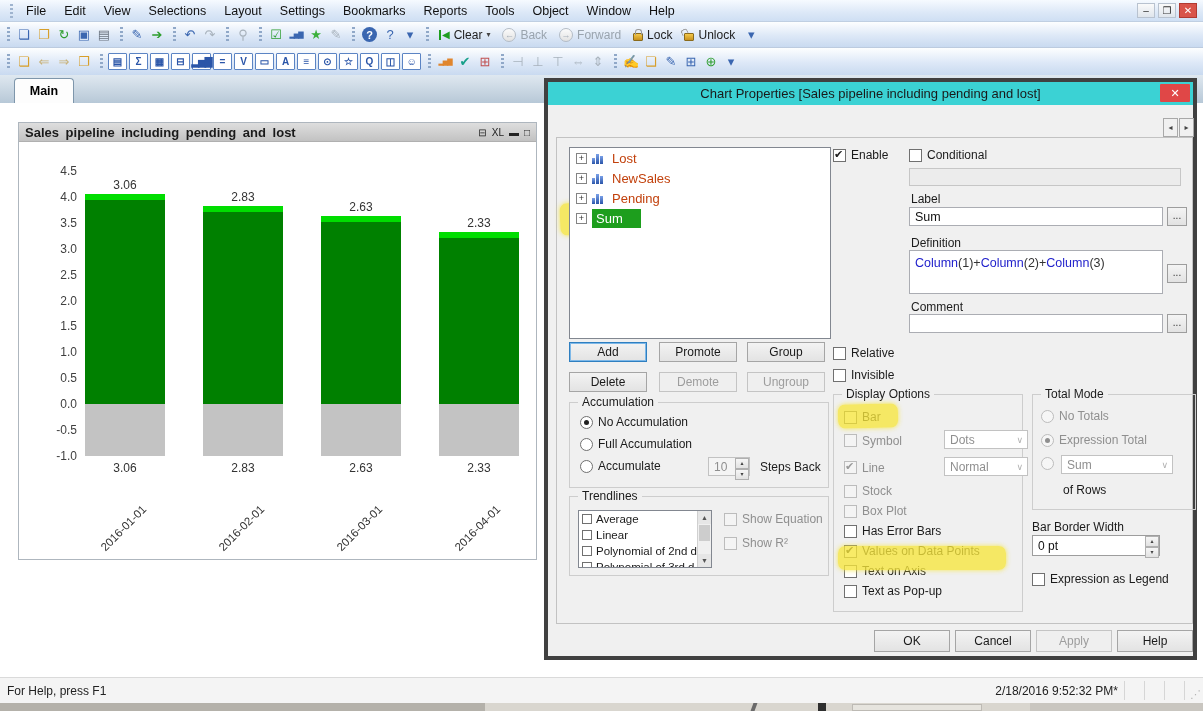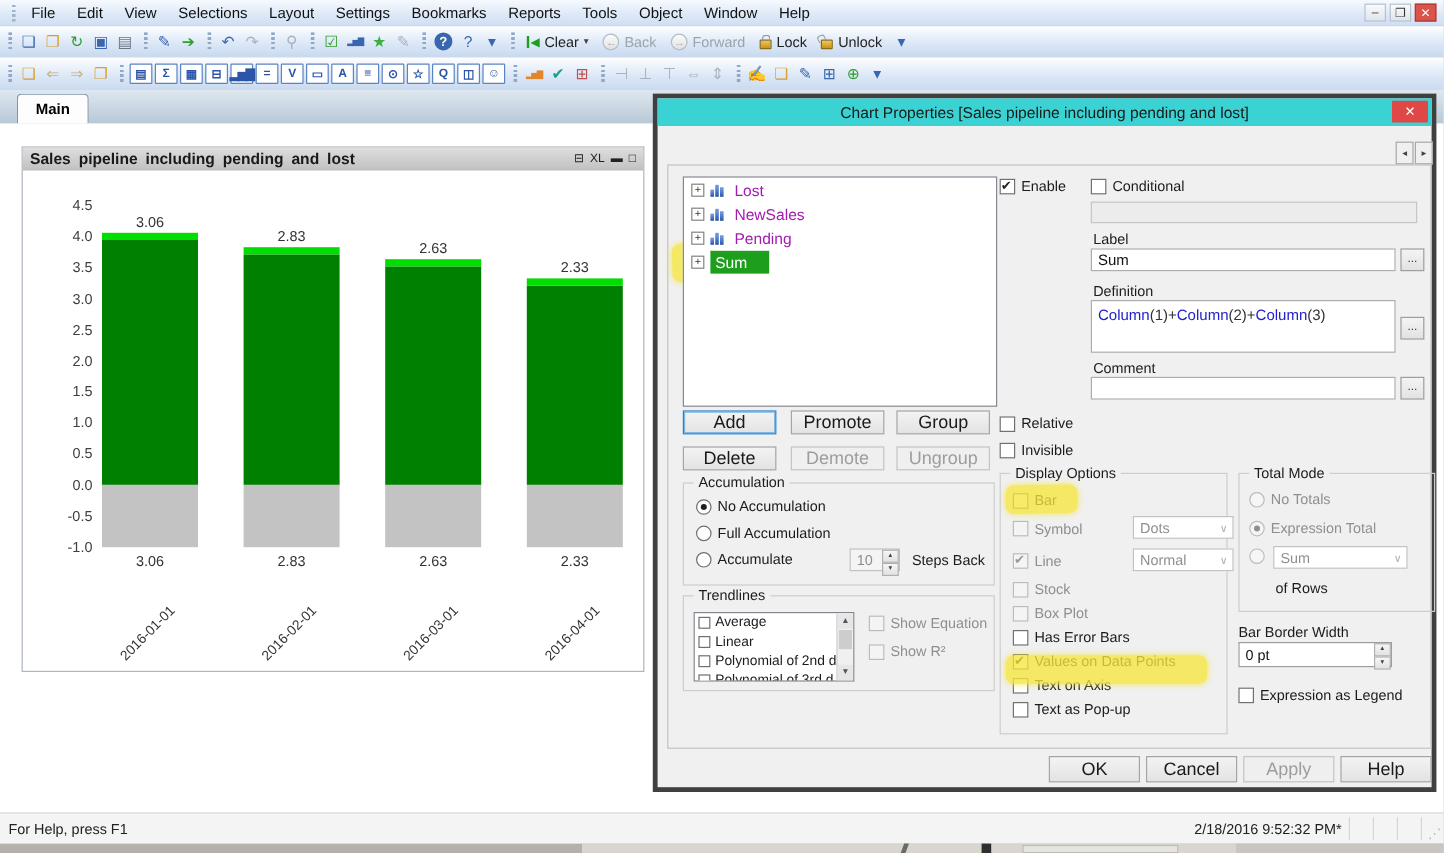--- a/index.html
+++ b/index.html
@@ -103,33 +103,33 @@
   .cb.disabled { border-color:#bcbcbc; background:#f4f4f4; }
   .cb.disabled.checked::after { color:#9a9a9a; }
   .cblab { font-size:12px; color:#1b1b1b; white-space:nowrap; }
   .cblab.dis { color:#8f8f8f; }
   .rb { width:13px; height:13px; border:1px solid #707070; border-radius:50%; background:#fff; position:relative; flex:0 0 13px;}
   .rb.selected::after { content:""; position:absolute; left:3px; top:3px; width:5px; height:5px; border-radius:50%; background:#202020; }
   .rb.disabled { border-color:#bcbcbc; background:#f6f6f6; }
   .rb.disabled.selected::after { background:#8f8f8f; }
 
   .btn { position:absolute; width:78px; height:20px; background:linear-gradient(#f3f3f3,#e3e3e3);
-    border:1px solid #a5a5a5; font-size:15px; color:#1a1a1a; display:flex; align-items:center; justify-content:center; }
+    border:1px solid #a5a5a5; font-size:12px; color:#1a1a1a; display:flex; align-items:center; justify-content:center; }
   .btn.focused { border-color:#2f7fc0; box-shadow:inset 0 0 0 1px #7db8e8; }
   .btn.disabled { color:#9d9d9d; background:#efefef; border-color:#c4c4c4; }
   .fbtn { width:76px; height:22px; }
 
   #exprlist { position:absolute; left:21px; top:65px; width:262px; height:192px; background:#fff;
     border:1px solid #828790; }
   .exprrow { position:relative; height:20px; display:flex; align-items:center; padding-left:6px; z-index:1; }
   .plusbox { width:11px; height:11px; border:1px solid #848484; background:#fff; font-size:9px; line-height:9px;
     text-align:center; color:#333; margin-right:5px; flex:0 0 11px; }
   .minibars { width:15px; height:12px; display:flex; align-items:flex-end; gap:1px; margin-right:5px; }
   .minibars span { width:3px; background:linear-gradient(#7aa0e8,#2a55a8); display:block; }
-  .exprlab { font-size:13px; color:#a21caf; }
+  .exprlab { font-size:13px; color:#c2410c; }
   .exprlab.sel { background:#1d9e1d; color:#fff; padding:2px 18px 2px 4px; }
 
   .hl { position:absolute; background:rgba(246,230,60,0.78); box-shadow:0 0 5px rgba(246,230,60,0.9);
     border-radius:7px; pointer-events:none; z-index:2; }
   .hl.under { z-index:0; }
 
   #trendbox { position:absolute; background:#fff; border:1px solid #828790; overflow:hidden; }
   .trow { height:16px; display:flex; align-items:center; gap:4px; padding-left:3px; }
   .trow .cb { width:10px; height:10px; flex:0 0 10px; }
   .trow .cblab { font-size:11.5px; }

